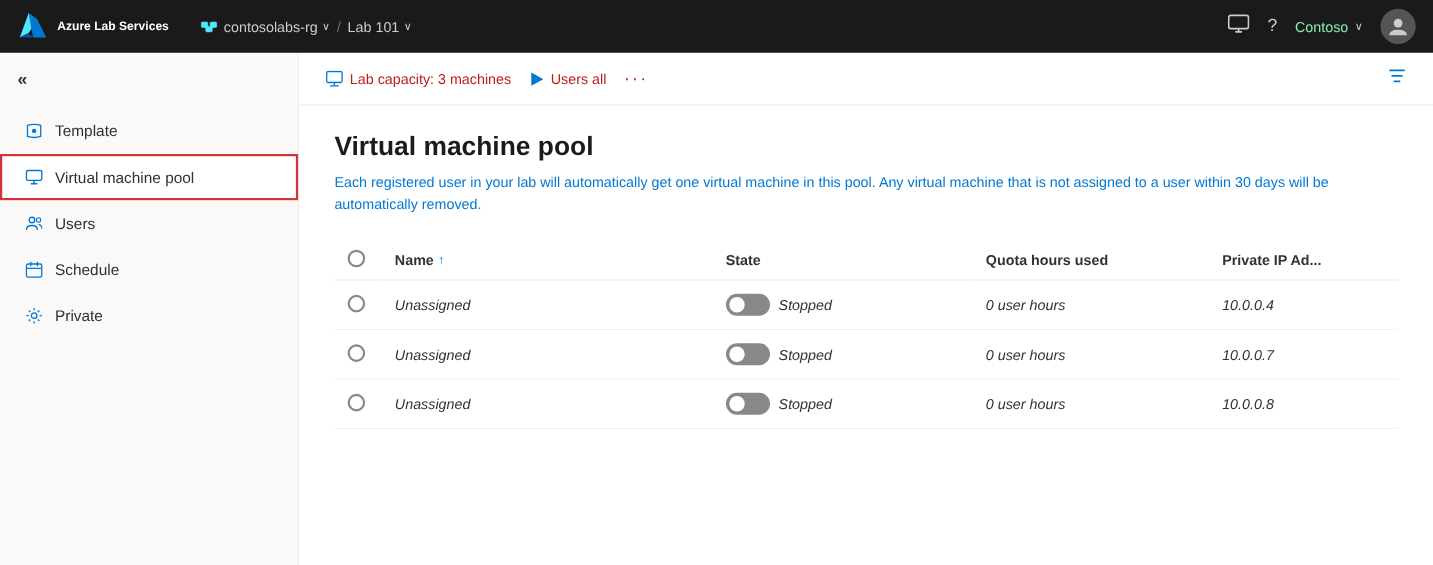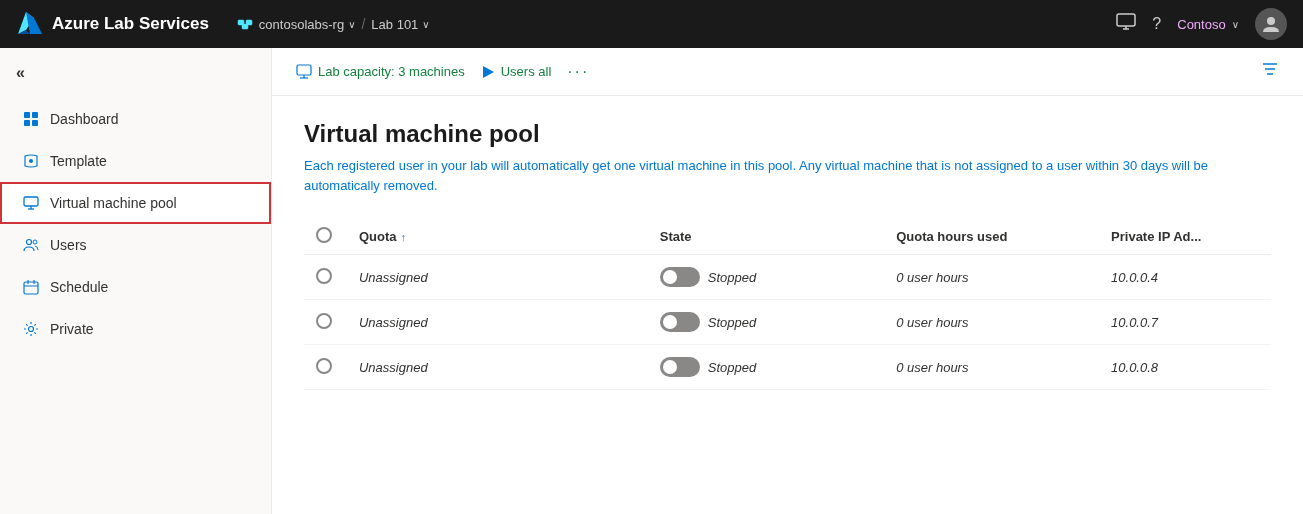--- a/index.html
+++ b/index.html
@@ -12,21 +12,21 @@
       height: 48px;
       display: flex;
       align-items: center;
       padding: 0 16px;
       gap: 12px;
       flex-shrink: 0;
     }
     .topnav-logo {
       display: flex; align-items: center; gap: 8px;
     }
-    .topnav-brand { font-size: 17px; font-weight: 600; color: #fff; white-space: nowrap; }
+    .topnav-brand { font-size: 11px; font-weight: 600; color: #fff; white-space: nowrap; }
     .topnav-breadcrumb {
       display: flex; align-items: center; gap: 6px; margin-left: 16px; justify-content: space-between;
     }
     .breadcrumb-item {
       display: flex; align-items: center; gap: 4px; color: #ccc; font-size: 13px; cursor: pointer;
     }
     .breadcrumb-sep { color: #666; }
     .topnav-spacer { flex: 1; }
     .topnav-actions { display: flex; align-items: center; gap: 16px; }
     .topnav-icon-btn { color: #ccc; cursor: pointer; font-size: 18px; }
@@ -94,21 +94,21 @@
       padding: 12px 24px;
       border-bottom: 1px solid #edebe9;
       gap: 16px;
       flex-shrink: 0;
       background: #fff;
     }
     .toolbar-item {
       display: flex;
       align-items: center;
       gap: 6px;
-      color: #15803d;
+      color: #b91c1c;
       cursor: pointer;
       font-size: 13px;
     }
     .toolbar-spacer { flex: 1; }
     .filter-icon { color: #0078d4; font-size: 18px; cursor: pointer; }
 
     
     .page-content {
       padding: 24px 32px;
       flex: 1;
@@ -214,50 +214,39 @@
   <div class="topnav-actions">
     <span class="topnav-icon-btn">
       <svg width="20" height="20" viewBox="0 0 20 20" fill="currentColor">
         <rect x="1" y="2" width="18" height="12" rx="2" fill="none" stroke="#ccc" stroke-width="1.5"></rect>
         <line x1="7" y1="17" x2="13" y2="17" stroke="#ccc" stroke-width="1.5"></line>
         <line x1="10" y1="14" x2="10" y2="17" stroke="#ccc" stroke-width="1.5"></line>
       </svg>
     </span>
     <span class="topnav-icon-btn" style="font-size:16px; color:#ccc;">?</span>
     <span class="topnav-user">
-      <span style="color:#f0abfc; font-size:13px;">Contoso</span>
+      <span style="color:#86efac; font-size:13px;">Contoso</span>
       <span style="color:#ccc; font-size:10px;">∨</span>
     </span>
     <div class="topnav-avatar">
       <svg width="20" height="20" viewBox="0 0 20 20" fill="#ccc">
         <circle cx="10" cy="7" r="4"></circle>
         <path d="M2 18 Q2 13 10 13 Q18 13 18 18"></path>
       </svg>
     </div>
   </div>
 </nav>
 
 <div class="main-layout">
 
   <aside class="sidebar">
     <div class="sidebar-collapse">
       <span style="font-size:16px; font-weight:bold;">«</span>
     </div>
 
-    <div class="nav-item">
-      <span class="nav-icon">
-        <svg width="16" height="16" viewBox="0 0 16 16" fill="none">
-          <rect x="1" y="1" width="6" height="6" rx="1" fill="#0078d4"></rect>
-          <rect x="9" y="1" width="6" height="6" rx="1" fill="#0078d4"></rect>
-          <rect x="1" y="9" width="6" height="6" rx="1" fill="#0078d4"></rect>
-          <rect x="9" y="9" width="6" height="6" rx="1" fill="#0078d4"></rect>
-        </svg>
-      </span>
-      <span>Dashboard</span>
-    </div>
 
     <div class="nav-item">
       <span class="nav-icon">
         <svg width="16" height="16" viewBox="0 0 16 16" fill="none">
           <path d="M2 3 Q8 1 14 3 L14 13 Q8 15 2 13 Z" stroke="#0078d4" stroke-width="1.2" fill="none"></path>
           <circle cx="8" cy="8" r="2" fill="#0078d4"></circle>
         </svg>
       </span>
       <span>Template</span>
     </div>
@@ -347,21 +336,21 @@
       <p class="page-description">Each registered user in your lab will automatically get one virtual machine in this pool. Any virtual machine that is not assigned to a user within 30 days will be automatically removed.</p>
 
       <table class="vm-table">
         <thead>
           <tr>
             <th class="col-check">
               <span class="radio-btn" style="border-color:#8a8886;"></span>
             </th>
             <th class="col-name">
               <span class="name-sort">
-                <span>Quota</span>
+                <span>Name</span>
                 <span class="sort-arrow">↑</span>
               </span>
             </th>
             <th class="col-state">State</th>
             <th class="col-quota">Quota hours used</th>
             <th class="col-ip">Private IP Ad...</th>
           </tr>
         </thead>
         <tbody id="vm-rows">
         <tr>

